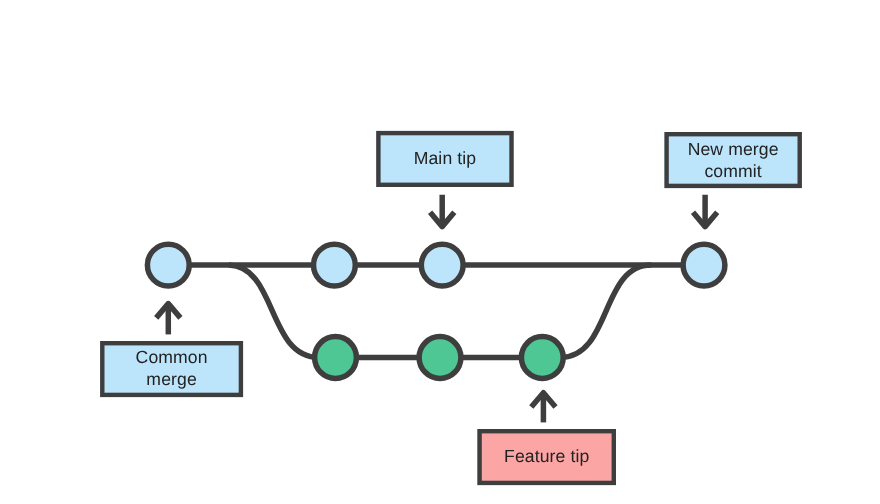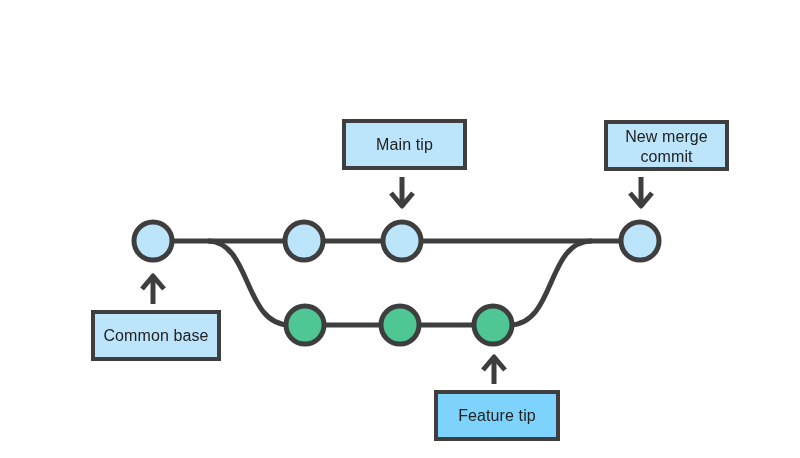--- a/index.html
+++ b/index.html
@@ -37,21 +37,21 @@
     display: flex;
     align-items: center;
     justify-content: center;
     text-align: center;
     font-size: 16px;
     line-height: 20px;
     color: #222222;
     letter-spacing: 0.1px;
   }
   .box-blue { background: #bce4fa; }
-  .box-green { background: #7dd3fc; }
+  .box-green { background: #fca5a5; }
   #box-main-tip        { left: 342px; top: 106px; width: 125px; height: 51px; }
   #box-new-merge       { left: 604px; top: 107px; width: 125px; height: 51px; align-items: flex-end; }
   #box-common-base     { left: 91px;  top: 297px; width: 130px; height: 51px; }
   #box-feature-tip     { left: 434px; top: 377px; width: 126px; height: 51px; }
   .label-box span { display: inline-block; padding: 0 6px; }
 </style>
 </head>
 <body>
 
 <div class="canvas">
@@ -95,20 +95,20 @@
 
   <div id="box-main-tip" class="label-box box-blue">
     <span>Main tip</span>
   </div>
 
   <div id="box-new-merge" class="label-box box-blue">
     <span>New merge commit</span>
   </div>
 
   <div id="box-common-base" class="label-box box-blue">
-    <span>Common base</span>
+    <span>Common merge</span>
   </div>
 
   <div id="box-feature-tip" class="label-box box-green">
     <span>Feature tip</span>
   </div>
 
 </div>
 
 </body></html>

